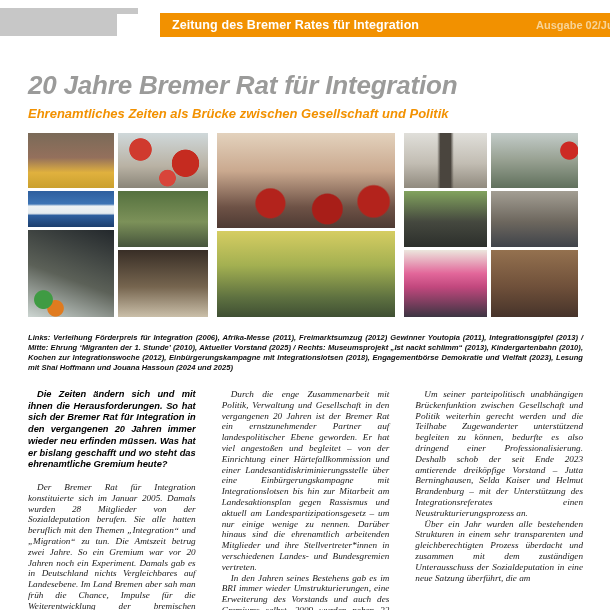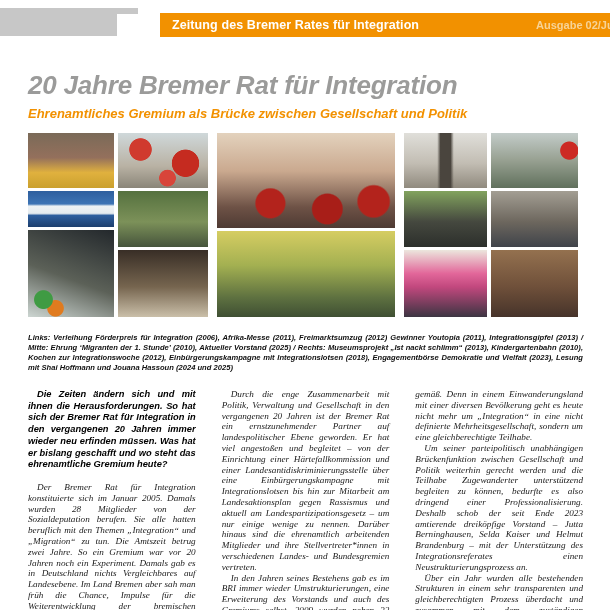--- a/index.html
+++ b/index.html
@@ -78,21 +78,21 @@
     <div class="gray-step-top"></div>
     <div class="gray-step-bottom"></div>
     <div class="masthead-bar">
       <span class="masthead-title">Zeitung des Bremer Rates für Integration</span>
       <span class="masthead-issue">Ausgabe 02/Juni 2025</span>
     </div>
   </header>
 
   <main>
     <h1>20 Jahre Bremer Rat für Integration</h1>
-    <h2>Ehrenamtliches Gremium als Brücke zwischen Gesellschaft und Politik</h2>
+    <h2>Ehrenamtliches Zeiten als Brücke zwischen Gesellschaft und Politik</h2>
 
     <div class="collage">
       <div class="pgroup">
         <div class="pcol w86">
           <div class="tile t-flowers h55"></div>
           <div class="tile t-sign h36"></div>
           <div class="tile t-market h87"></div>
         </div>
         <div class="pcol w90">
           <div class="tile t-balloons h55"></div>
@@ -127,20 +127,19 @@
     <div class="columns">
       <div class="col">
         <p class="lead indent">Die Zeiten ändern sich und mit ihnen die Herausforderungen. So hat sich der Bremer Rat für Integration in den vergangenen 20 Jahren immer wieder neu erfinden müssen. Was hat er bislang geschafft und wo steht das ehrenamtliche Gremium heute?</p>
         <p class="indent">Der Bremer Rat für Integration konstituierte sich im Januar 2005. Damals wurden 28 Mitglieder von der Sozialdeputation berufen. Sie alle hatten beruflich mit den Themen „Integration“ und „Migration“ zu tun. Die Amtszeit betrug zwei Jahre. So ein Gremium war vor 20 Jahren noch ein Experiment. Damals gab es in Deutschland nichts Vergleichbares auf Landesebene. Im Land Bremen aber sah man früh die Chance, Impulse für die Weiterentwicklung der bremischen Integrationspolitik und die erfolgreiche Umsetzung des „Integrationskonzeptes“, wie es damals hieß,</p>
       </div>
       <div class="col">
         <p class="indent">Durch die enge Zusammenarbeit mit Politik, Verwaltung und Gesellschaft in den vergangenen 20 Jahren ist der Bremer Rat ein ernstzunehmender Partner auf landespolitischer Ebene geworden. Er hat viel angestoßen und begleitet – von der Einrichtung einer Härtefallkommission und einer Landesantidiskriminierungsstelle über eine Einbürgerungskampagne mit Integrationslotsen bis hin zur Mitarbeit am Landesaktionsplan gegen Rassismus und aktuell am Landespartizipationsgesetz – um nur einige wenige zu nennen. Darüber hinaus sind die ehrenamtlich arbeitenden Mitglieder und ihre Stellvertreter*innen in verschiedenen Landes- und Bundesgremien vertreten.</p>
         <p class="indent">In den Jahren seines Bestehens gab es im BRI immer wieder Umstrukturierungen, eine Erweiterung des Vorstands und auch des Gremiums selbst. 2009 wurden neben 32 Mitgliedern auch ebenso viele Stellvertreter:innen benannt und die Amtszeit wurde auf vier Jahre erhöht.</p>
       </div>
       <div class="col">
-        <p>gemäß. Denn in einem Einwanderungsland mit einer diversen Bevölkerung geht es heute nicht mehr um „Integration“ in eine nicht definierte Mehrheitsgesellschaft, sondern um eine gleichberechtigte Teilhabe.</p>
         <p class="indent">Um seiner parteipolitisch unabhängigen Brückenfunktion zwischen Gesellschaft und Politik weiterhin gerecht werden und die Teilhabe Zugewanderter unterstützend begleiten zu können, bedurfte es also dringend einer Professionalisierung. Deshalb schob der seit Ende 2023 amtierende dreiköpfige Vorstand – Jutta Berninghausen, Selda Kaiser und Helmut Brandenburg – mit der Unterstützung des Integrationsreferates einen Neustrukturierungsprozess an.</p>
         <p class="indent">Über ein Jahr wurden alle bestehenden Strukturen in einem sehr transparenten und gleichberechtigten Prozess überdacht und zusammen mit dem zuständigen Unterausschuss der Sozialdeputation in eine neue Satzung überführt, die am</p>
       </div>
     </div>
   </main>
 
 </div>
 
 </body></html>

